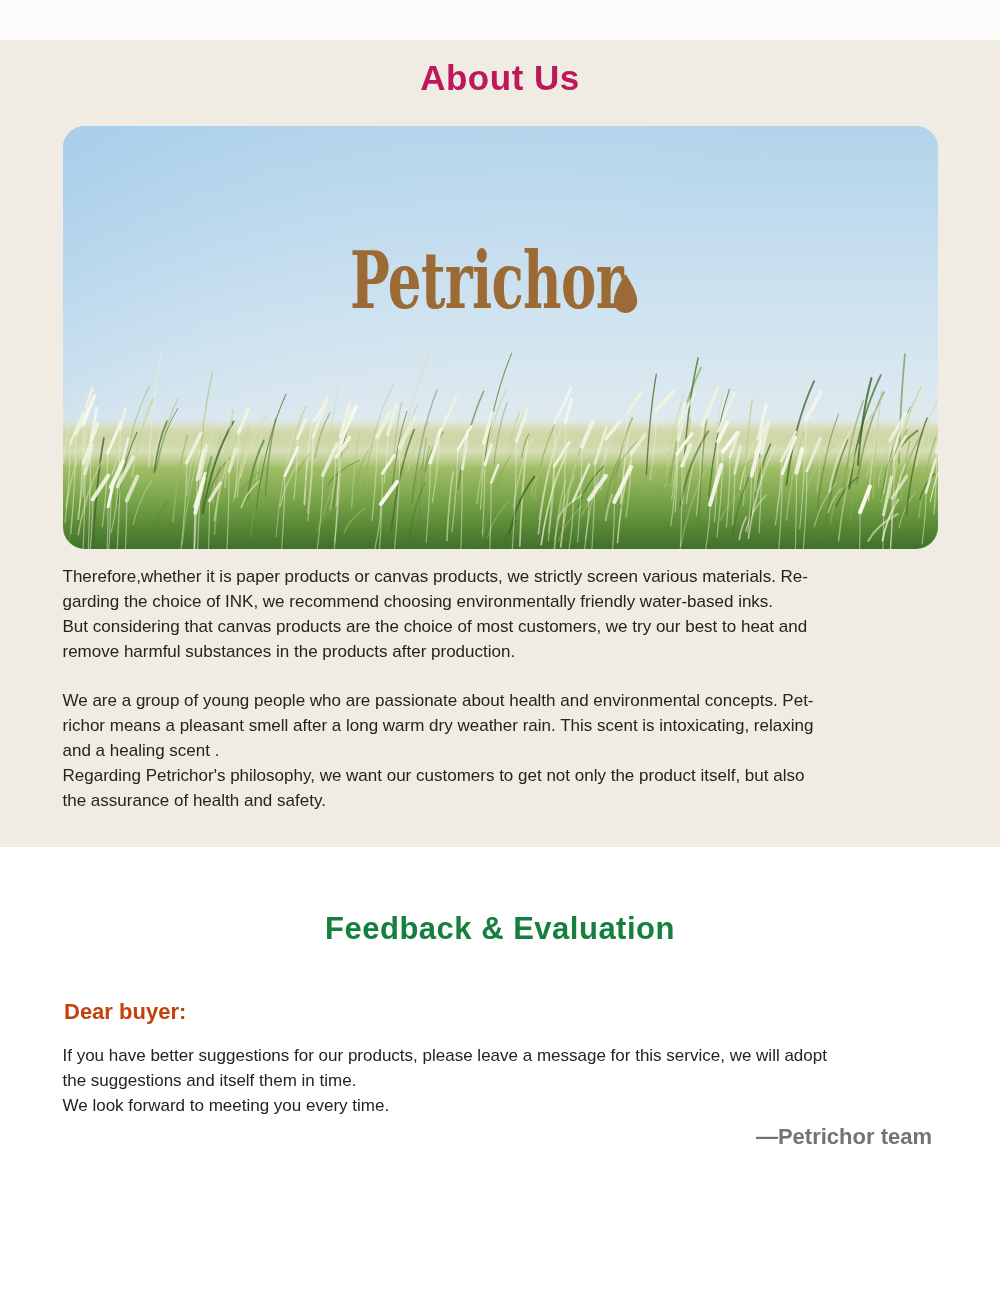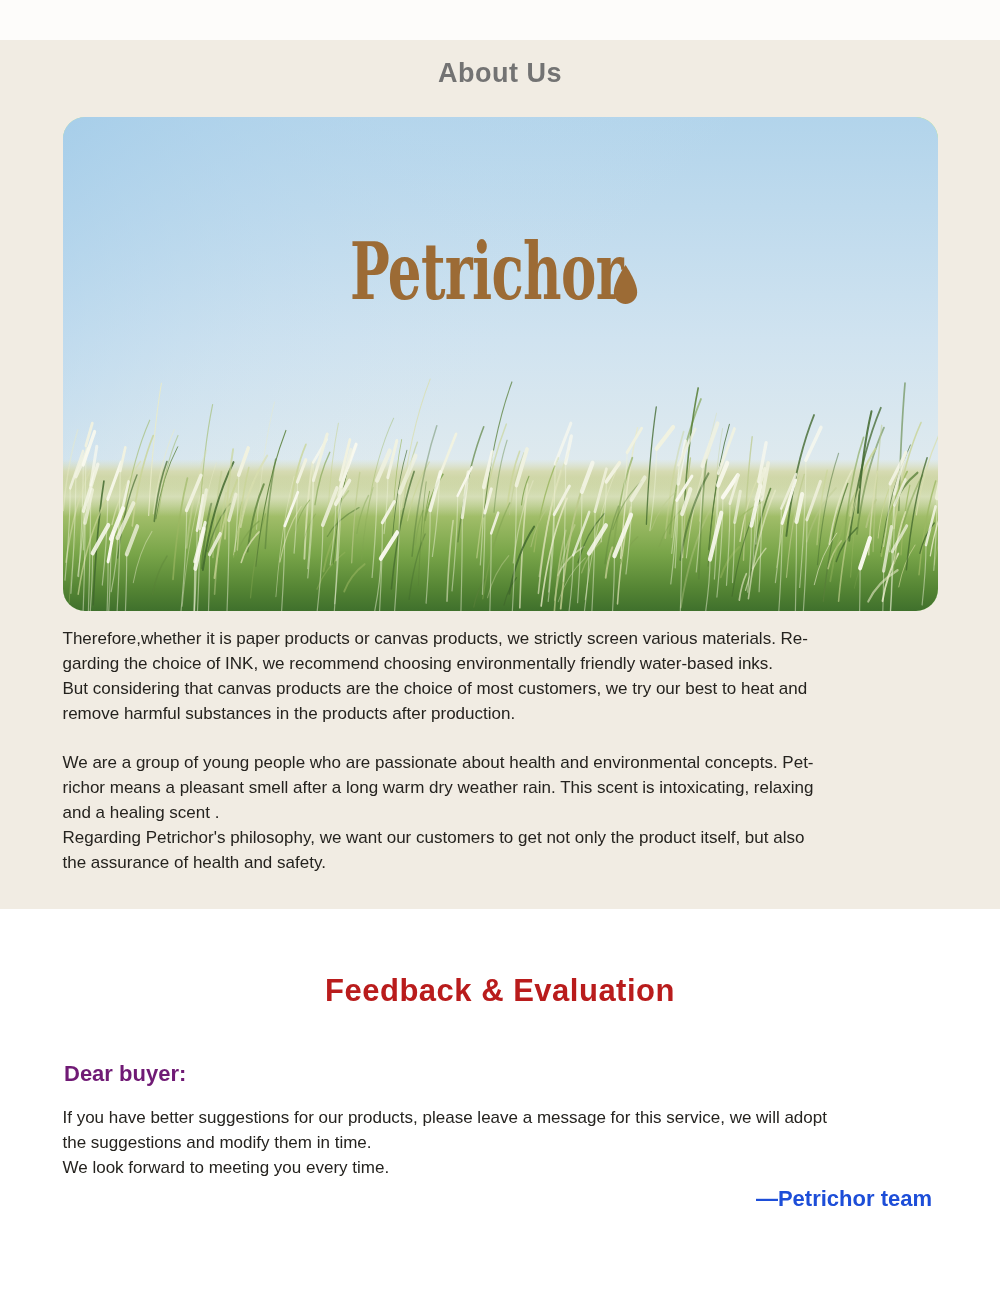--- a/index.html
+++ b/index.html
@@ -9,25 +9,25 @@
     margin:0 auto;
     background:#ffffff;
     font-family:"Liberation Sans","DejaVu Sans",sans-serif;
     overflow:hidden;
   }
   .white-top{height:40px;background:#fdfcfa;}
   
   .about{background:#f1ece3;padding:18px 0 34px;}
   .about-title{
     margin:0 0 28px;text-align:center;
-    font-size:27px;font-weight:600;letter-spacing:.5px;
-    color:#737373;
+    font-size:35px;font-weight:600;letter-spacing:.5px;
+    color:#be185d;
   }
   .hero{
-    position:relative;width:875px;height:494px;margin:0 auto;
+    position:relative;width:875px;height:423px;margin:0 auto;
     border-radius:22px;overflow:hidden;
     background:#bef264;
   }
   .hero svg.scene{position:absolute;inset:0;width:100%;height:100%;display:block;}
   .logo-block{position:absolute;top:118px;left:0;right:0;text-align:center;}
   .logo-name{
     display:block;line-height:74px;
     font-family:"DejaVu Serif","Liberation Serif",serif;
     font-weight:600;font-size:78px;color:#9c6b35;
     transform:translateX(-14px) scaleX(0.68);
@@ -48,30 +48,30 @@
     white-space:pre-line;
     text-align:left;
   }
   .about .body-text.first{margin-top:24px;}
   .about .body-text.second{margin-top:15px;}
   
   .feedback{background:#ffffff;padding-top:64px;}
   .feedback-title{
     margin:0 0 52px;text-align:center;
     font-size:31px;font-weight:600;letter-spacing:.5px;
-    color:#b91c1c;
+    color:#15803d;
   }
   .salutation{
     margin:0 12px 18px 64px;
-    font-size:22px;font-weight:700;color:#701a75;
+    font-size:22px;font-weight:700;color:#c2410c;
   }
   .feedback .body-text.second{margin-top:17px;}
   .signature{
     margin:6px 68px 0 0;text-align:right;
-    font-size:22px;font-weight:700;color:#1d4ed8;
+    font-size:22px;font-weight:700;color:#737373;
   }
 </style>
 </head>
 <body>
 
 <div class="page">
 
   <div class="white-top"></div>
 
   <section class="about">
@@ -472,18 +472,18 @@
 richor means a pleasant smell after a long warm dry weather rain. This scent is intoxicating, relaxing
 and a healing scent .
 Regarding Petrichor's philosophy, we want our customers to get not only the product itself, but also
 the assurance of health and safety.</p>
   </section>
 
   <section class="feedback">
     <h2 class="feedback-title">Feedback &amp; Evaluation</h2>
     <div class="salutation">Dear buyer:</div>
     <p class="body-text second">If you have better suggestions for our products, please leave a message for this service, we will adopt
-the suggestions and modify them in time.
+the suggestions and itself them in time.
 We look forward to meeting you every time.</p>
     <div class="signature">—Petrichor team</div>
   </section>
 
 </div>
 
 </body></html>

